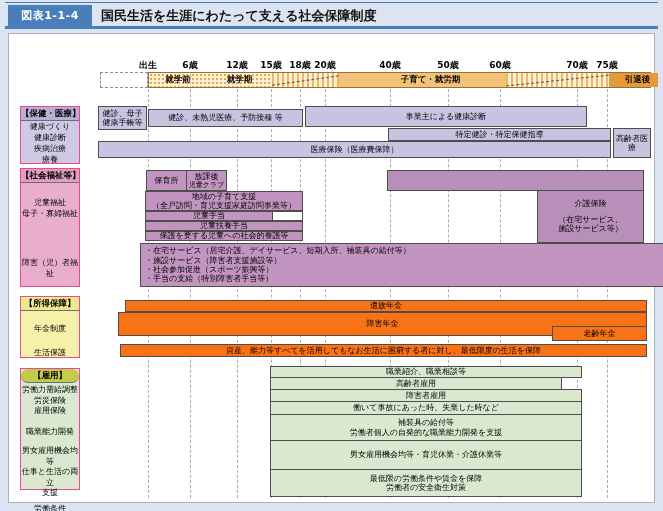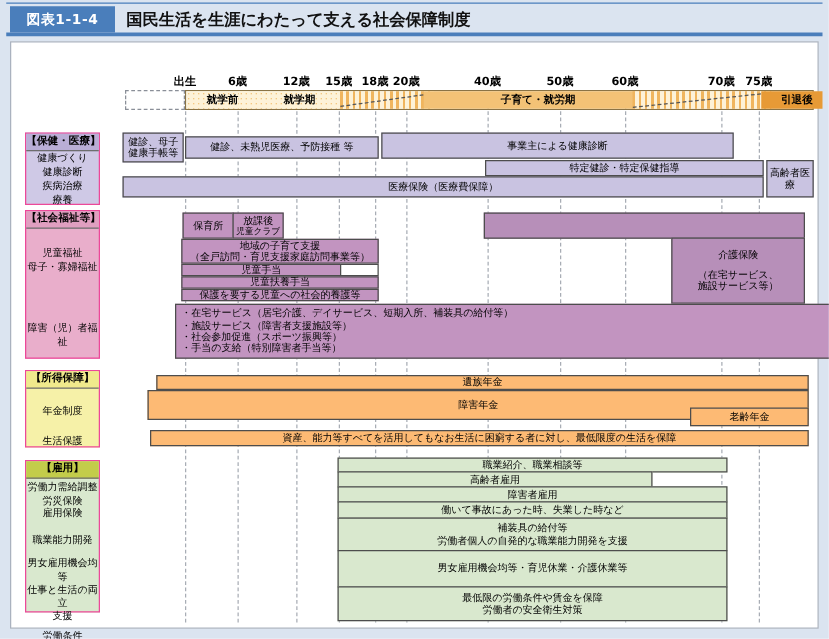--- a/index.html
+++ b/index.html
@@ -47,39 +47,39 @@
   
   .bar{
     position:absolute;display:flex;align-items:center;justify-content:center;
     font-size:8px;line-height:1.18;text-align:center;
     border:1px solid #4d4d4d;box-sizing:border-box;z-index:2;white-space:nowrap;
   }
   .wrap{white-space:normal;}
   .health-bar{background:#c9c3e1;}
   .welfare-bar{background:#c294c0;}
   .kaigo{background:#b78fb9;text-align:center;}
-  .income-bar{background:#fdba74;}
+  .income-bar{background:#f97316;}
   .employ-bar{background:#d9e8ce;}
   .empty-cell{background:#fff;}
 
   .bullets{flex-direction:column;align-items:flex-start;justify-content:center;padding-left:4px;text-align:left;}
   .stack{flex-direction:column;}
 
   
   .label-box{position:absolute;left:20px;width:60px;border:1px solid #ec4899;box-sizing:border-box;z-index:2;font-size:8px;text-align:center;}
   .label-box .hd{font-weight:bold;font-size:8.5px;height:13px;line-height:13px;border-bottom:1px solid #6e6e6e;white-space:nowrap;}
   .label-box .it{line-height:11px;}
   .lb-health{top:106px;height:58px;background:#cfc9e6;}
   .lb-health .hd{background:#b9aed6;}
   .lb-welfare{top:168px;height:119px;background:#e9aecb;}
   .lb-welfare .hd{background:#e09fc0;}
   .lb-income{top:296px;height:62px;background:#f6f1a8;}
   .lb-income .hd{background:#f0e98c;}
   .lb-employ{top:368px;height:122px;background:#d9e8ce;}
-  .lb-employ .hd{background:#c3cc4a;}
+  .lb-employ .hd{background:#c3cc4a;border-radius:7px;}
   .lb-employ .it{line-height:10.5px;}
 </style>
 </head>
 <body>
 
 <div class="page">
 
   <div class="rule-top"></div>
   <div class="figure-label">図表1-1-4</div>
   <div class="page-title">国民生活を生涯にわたって支える社会保障制度</div>
@@ -188,21 +188,21 @@
     <div>・社会参加促進（スポーツ振興等）</div>
     <div>・手当の支給（特別障害者手当等）</div>
   </div>
 
   <div class="bar income-bar" style="left:125px;top:300px;width:522px;height:12px">遺族年金</div>
   <div class="bar income-bar" style="left:118px;top:312px;width:529px;height:24px">障害年金</div>
   <div class="bar income-bar" style="left:552px;top:326px;width:95px;height:15px">老齢年金</div>
   <div class="bar income-bar" style="left:120px;top:344px;width:527px;height:13px">資産、能力等すべてを活用してもなお生活に困窮する者に対し、最低限度の生活を保障</div>
 
   <div class="bar employ-bar" style="left:270px;top:366px;width:312px;height:12px">職業紹介、職業相談等</div>
-  <div class="bar employ-bar" style="left:270px;top:377px;width:252px;height:13px">高齢者雇用</div>
+  <div class="bar employ-bar" style="left:270px;top:377px;width:292px;height:13px">高齢者雇用</div>
   <div class="bar employ-bar" style="left:270px;top:389px;width:312px;height:13px">障害者雇用</div>
   <div class="bar employ-bar" style="left:270px;top:401px;width:312px;height:14px">働いて事故にあった時、失業した時など</div>
   <div class="bar employ-bar stack" style="left:270px;top:414px;width:312px;height:27px">
     <div>補装具の給付等</div>
     <div>労働者個人の自発的な職業能力開発を支援</div>
   </div>
   <div class="bar employ-bar" style="left:270px;top:440px;width:312px;height:30px">男女雇用機会均等・育児休業・介護休業等</div>
   <div class="bar employ-bar stack" style="left:270px;top:469px;width:312px;height:28px">
     <div>最低限の労働条件や賃金を保障</div>
     <div>労働者の安全衛生対策</div>

